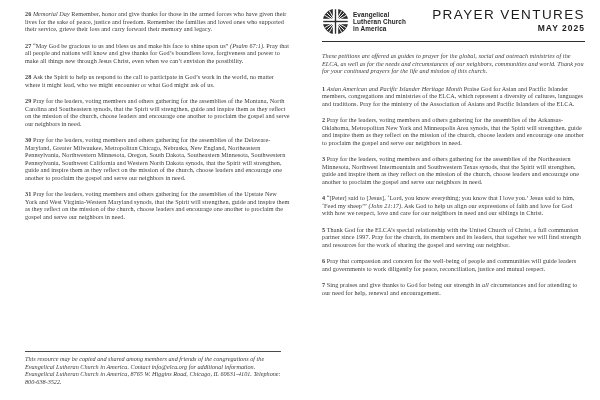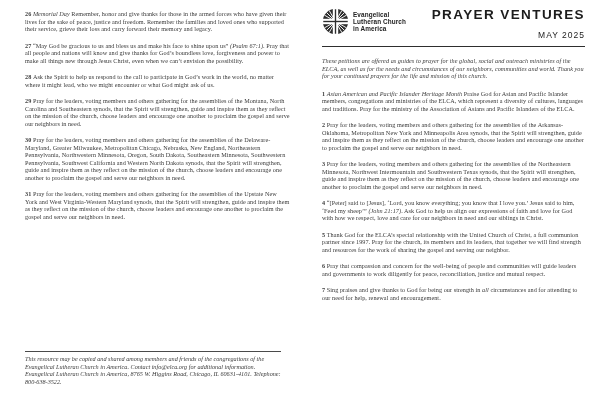--- a/index.html
+++ b/index.html
@@ -52,26 +52,26 @@
   .logo-text {
     font-family: "Liberation Sans", sans-serif;
     font-size: 6.4px; line-height: 7.2px; font-weight: 700;
     color: #222222; letter-spacing: 0.1px;
   }
   .masthead {
     text-align: right; font-family: "Liberation Sans", sans-serif;
     color: #1c1c1c;
   }
   .mast-title {
-    font-size: 13.5px; font-weight: 700; letter-spacing: 1.4px;
+    font-size: 13.5px; font-weight: 400; letter-spacing: 1.4px;
     line-height: 14px; white-space: nowrap;
   }
   .mast-issue {
-    font-size: 8.5px; font-weight: 400; letter-spacing: 1px;
-    margin-top: 8px;
+    font-size: 8.5px; font-weight: 700; letter-spacing: 1px;
+    margin-top: 1px;
   }
   .head-rule {
     border: none; border-top: 1.5px solid #2e2e2e;
     margin: 4px 0 10px 0; width: 263px;
   }
   .intro.para { margin-bottom: 10px; }
 </style>
 </head>
 <body>
 

